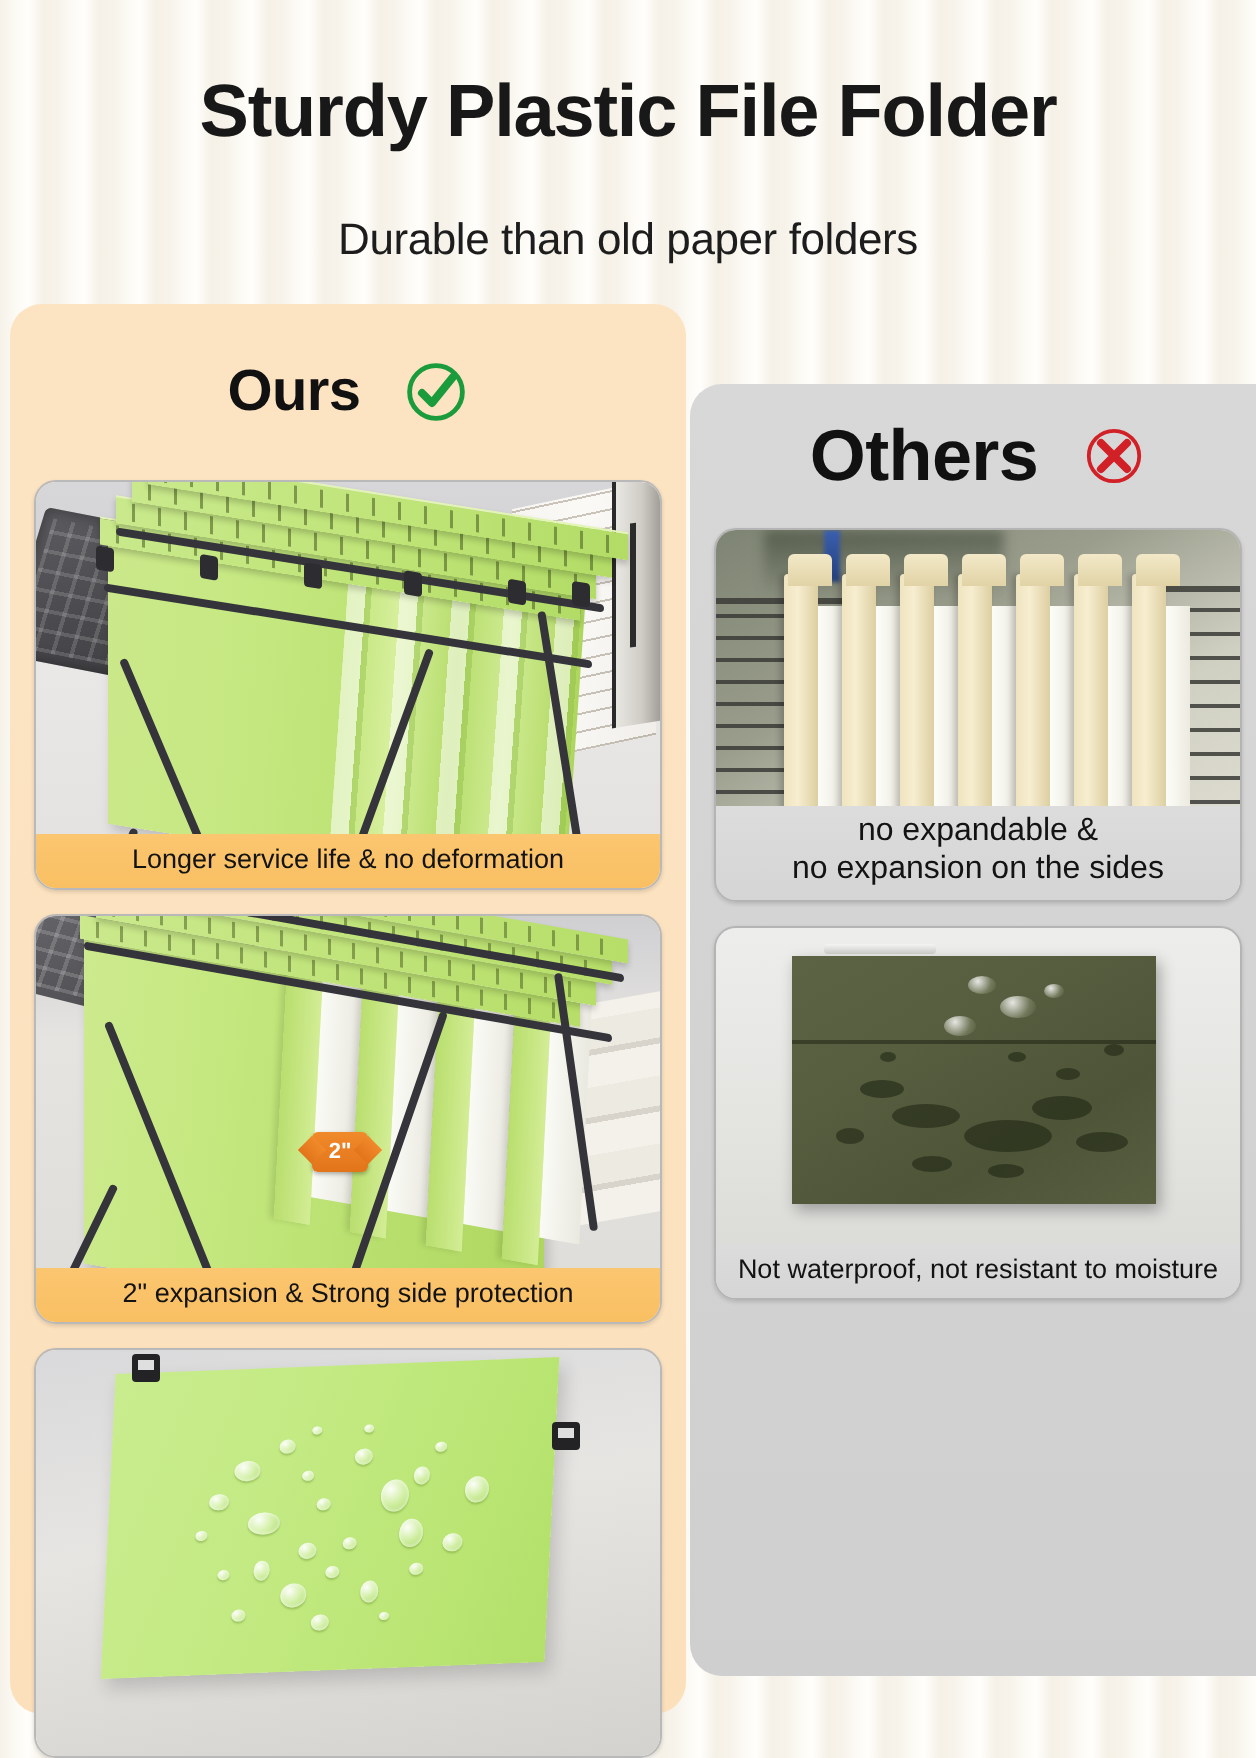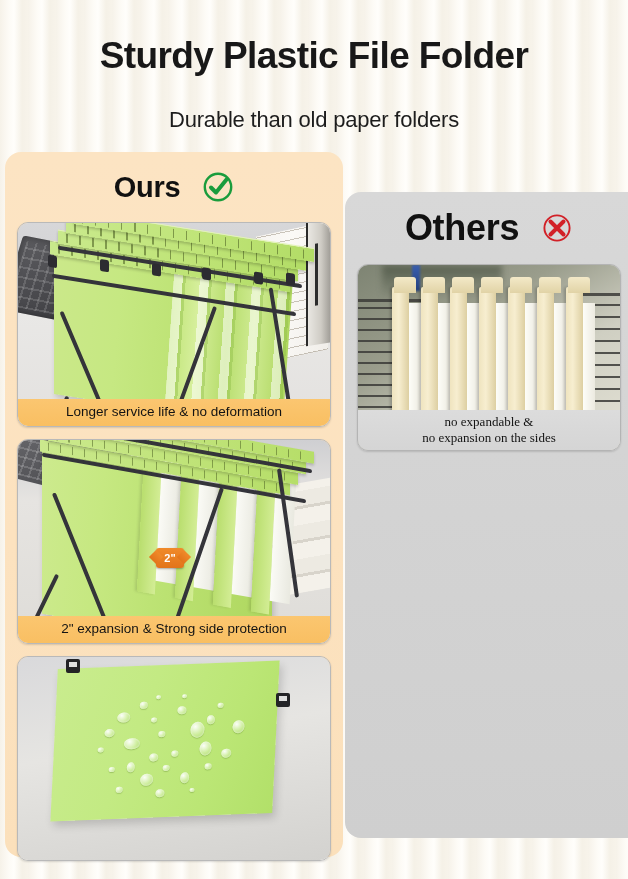--- a/index.html
+++ b/index.html
@@ -64,21 +64,21 @@
     border-radius: 16px 0 0 16px;
   }
 
   
   .panel-head {
     display: flex;
     align-items: center;
     justify-content: center;
     gap: 22px;
   }
-  .panel-head-ours { height: 70px; }
+  .panel-head-ours { height: 88px; }
   .panel-head-others { height: 72px; }
   .panel-title {
     font-size: 29px;
     font-weight: bold;
     color: #111;
     letter-spacing: -0.3px;
   }
   .panel-title-others { font-size: 36px; }
 
   
@@ -117,21 +117,21 @@
     padding: 5px 6px 6px;
     line-height: 1.18;
     z-index: 8;
   }
   .caption-ours {
     background: linear-gradient(180deg, #fbc670 0%, #f9bf62 100%);
   }
   .caption-others {
     background: linear-gradient(180deg, #dcdcdc 0%, #d5d5d5 100%);
   }
-  .caption-2line { padding: 4px 6px 5px; font-size: 13px; font-family: Liberation Serif, serif; }
+  .caption-2line { padding: 4px 6px 5px; font-size: 16px; }
 
   
   
   
   .ph-desk {
     position: absolute; inset: 0;
     background: linear-gradient(180deg, #d7d7d9 0%, #cfcfd1 38%, #e9e8e6 44%, #e3e1df 100%);
   }
   .ph-keyboard {
     position: absolute; left: -6px; top: 22px; width: 120px; height: 78px;
@@ -625,15 +625,41 @@
             <b style="left:191px;"></b>
             <em style="left:176px;"></em>
         </div>
       </div>
       <div class="caption caption-others caption-2line">
         <div>no expandable &amp;</div>
         <div>no expansion on the sides</div>
       </div>
     </div>
 
+    <div class="card card-others o3">
+      <div class="photo">
+        <div class="o3-bg"></div>
+        <div class="o3-rod"></div>
+        <div class="o3-sheet"></div>
+        <div class="o3-stains">
+          <i class="hl" style="left:88px; top:10px; width:14px; height:9px;"></i>
+          <i class="hl" style="left:104px;top:20px; width:18px; height:11px;"></i>
+          <i class="hl" style="left:126px;top:14px; width:10px; height:7px;"></i>
+          <i class="hl" style="left:76px; top:30px; width:16px; height:10px;"></i>
+          <i style="left:34px; top:62px; width:22px; height:9px;"></i>
+          <i style="left:50px; top:74px; width:34px; height:12px;"></i>
+          <i style="left:86px; top:82px; width:44px; height:16px;"></i>
+          <i style="left:120px;top:70px; width:30px; height:12px;"></i>
+          <i style="left:142px;top:88px; width:26px; height:10px;"></i>
+          <i style="left:22px; top:86px; width:14px; height:8px;"></i>
+          <i style="left:60px; top:100px;width:20px; height:8px;"></i>
+          <i style="left:98px; top:104px;width:18px; height:7px;"></i>
+          <i style="left:132px;top:56px; width:12px; height:6px;"></i>
+          <i style="left:156px;top:44px; width:10px; height:6px;"></i>
+          <i style="left:44px; top:48px; width:8px;  height:5px;"></i>
+          <i style="left:108px;top:48px; width:9px;  height:5px;"></i>
+        </div>
+      </div>
+      <div class="caption caption-others">Not waterproof, not resistant to moisture</div>
+    </div>
 
   </div>
 </div>
 
 </body></html>

